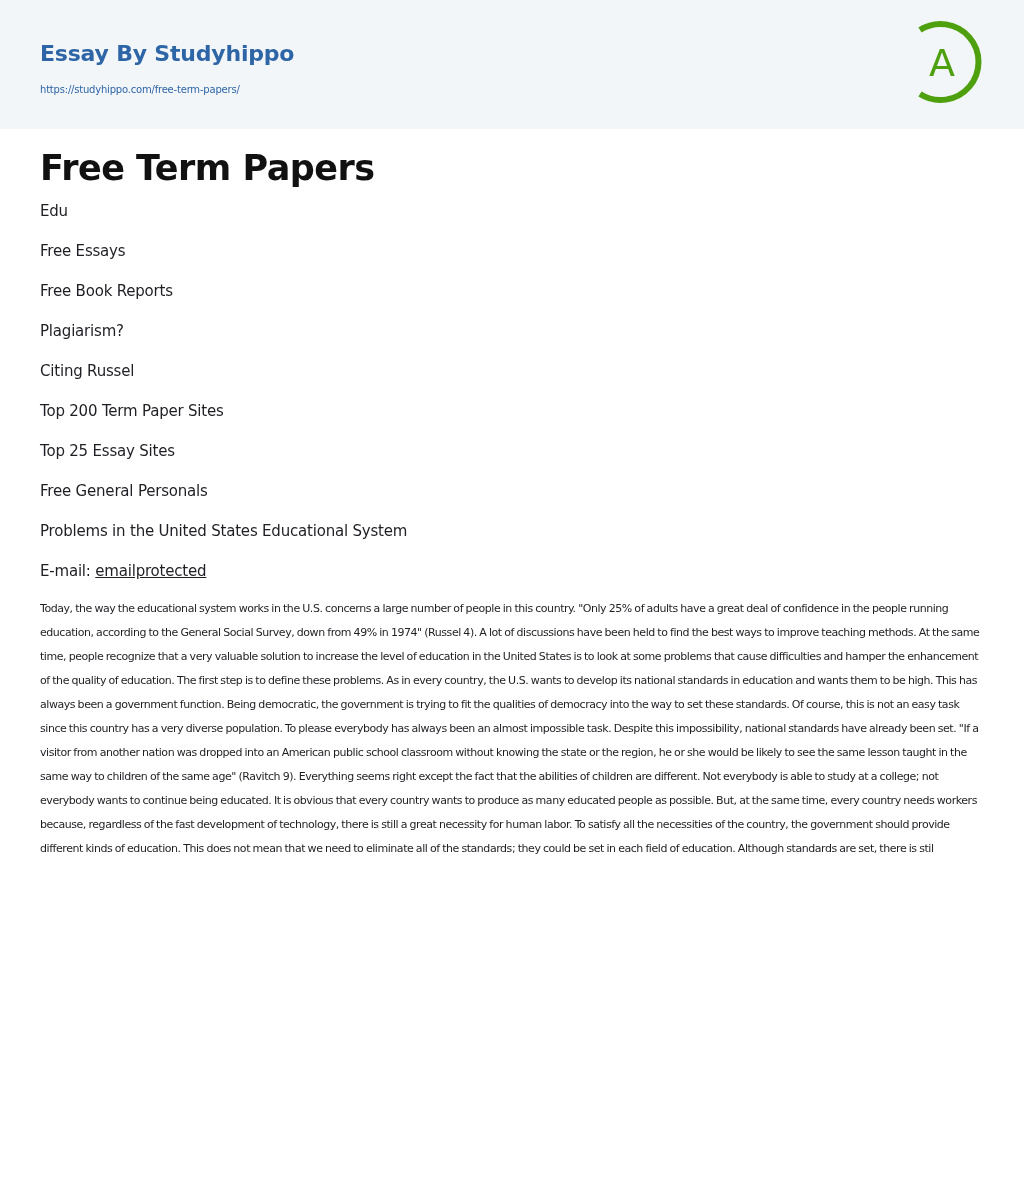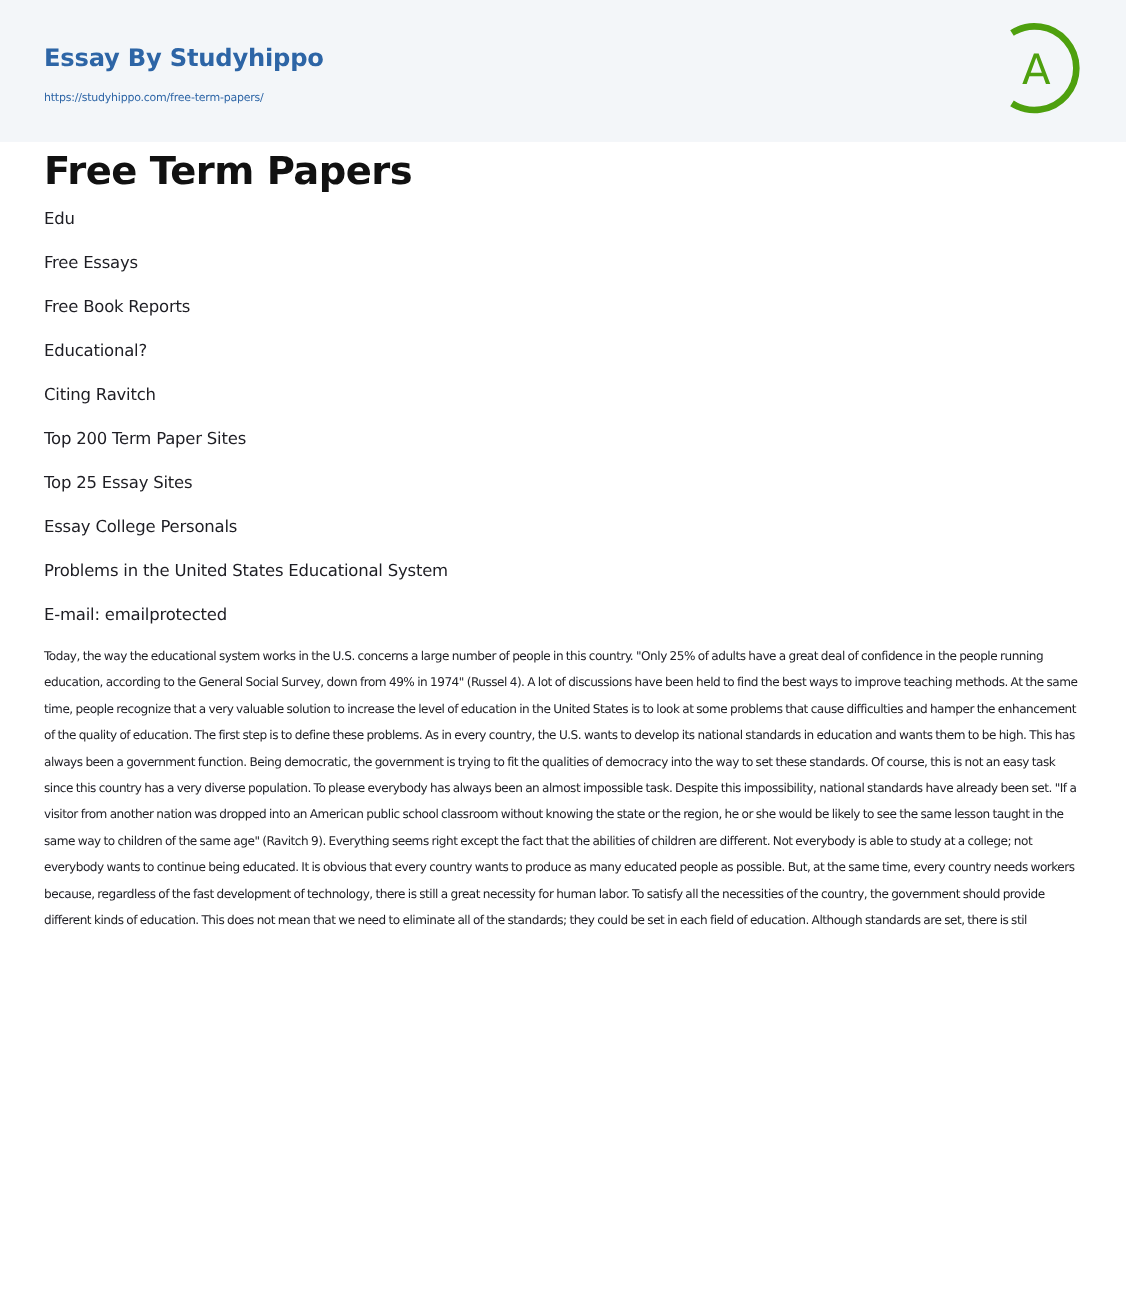--- a/index.html
+++ b/index.html
@@ -30,34 +30,34 @@
     .logo {
       position: absolute;
       right: 38px; top: 18px;
       width: 72px; height: 88px;
     }
     .content { padding: 0 40px; }
     .page-title {
       font-size: 35px;
       font-weight: bold;
       color: #111111;
-      margin-top: 6px;
+      margin-top: 18px;
       line-height: 42px;
       letter-spacing: -0.5px;
     }
     .line {
       font-size: 15px;
       line-height: 20px;
       color: #1e1e24;
       height: 40px;
       padding-top: 0;
       letter-spacing: -0.2px;
     }
     .line:first-of-type { margin-top: 12px; }
-    .email-link { color: #1e1e24; }
+    .email-link { color: #1e1e24; text-decoration: underline; }
     .body-para {
       font-size: 11px;
       line-height: 24px;
       color: #1e1e24;
       letter-spacing: -0.45px;
       word-spacing: -0.5px;
       margin-top: -4px;
     }
   </style>
 </head>
@@ -73,24 +73,24 @@
     </svg>
   </div>
 </div>
 
 <div class="content">
   <h1 class="page-title">Free Term Papers</h1>
   <div style="margin-top:6px;">
     <div class="line">Edu</div>
     <div class="line">Free Essays</div>
     <div class="line">Free Book Reports</div>
-    <div class="line">Educational?</div>
-    <div class="line">Citing Ravitch</div>
+    <div class="line">Plagiarism?</div>
+    <div class="line">Citing Russel</div>
     <div class="line">Top 200 Term Paper Sites</div>
     <div class="line">Top 25 Essay Sites</div>
-    <div class="line">Essay College Personals</div>
+    <div class="line">Free General Personals</div>
     <div class="line">Problems in the United States Educational System</div>
     <div class="line">
       <span>E-mail: </span><a class="email-link">emailprotected</a>
     </div>
   </div>
   <p class="body-para">Today, the way the educational system works in the U.S. concerns a large number of people in this country. "Only 25% of adults have a great deal of confidence in the people running education, according to the General Social Survey, down from 49% in 1974" (Russel 4). A lot of discussions have been held to find the best ways to improve teaching methods. At the same time, people recognize that a very valuable solution to increase the level of education in the United States is to look at some problems that cause difficulties and hamper the enhancement of the quality of education. The first step is to define these problems. As in every country, the U.S. wants to develop its national standards in education and wants them to be high. This has always been a government function. Being democratic, the government is trying to fit the qualities of democracy into the way to set these standards. Of course, this is not an easy task since this country has a very diverse population. To please everybody has always been an almost impossible task. Despite this impossibility, national standards have already been set. "If a visitor from another nation was dropped into an American public school classroom without knowing the state or the region, he or she would be likely to see the same lesson taught in the same way to children of the same age" (Ravitch 9). Everything seems right except the fact that the abilities of children are different. Not everybody is able to study at a college; not everybody wants to continue being educated. It is obvious that every country wants to produce as many educated people as possible. But, at the same time, every country needs workers because, regardless of the fast development of technology, there is still a great necessity for human labor. To satisfy all the necessities of the country, the government should provide different kinds of education. This does not mean that we need to eliminate all of the standards; they could be set in each field of education. Although standards are set, there is stil</p>
 </div>
 
 </body></html>

